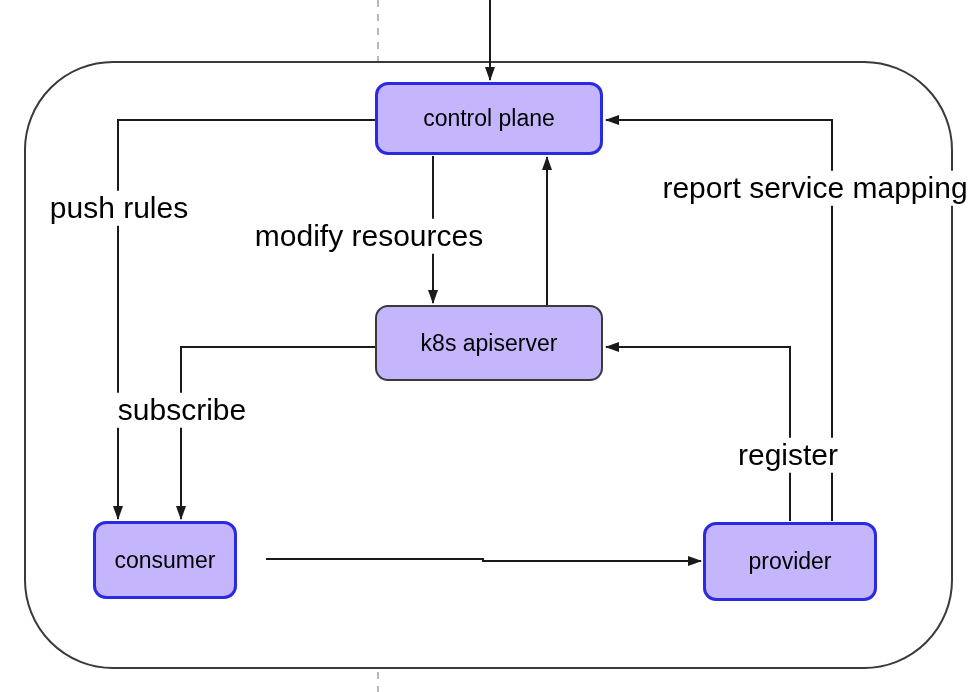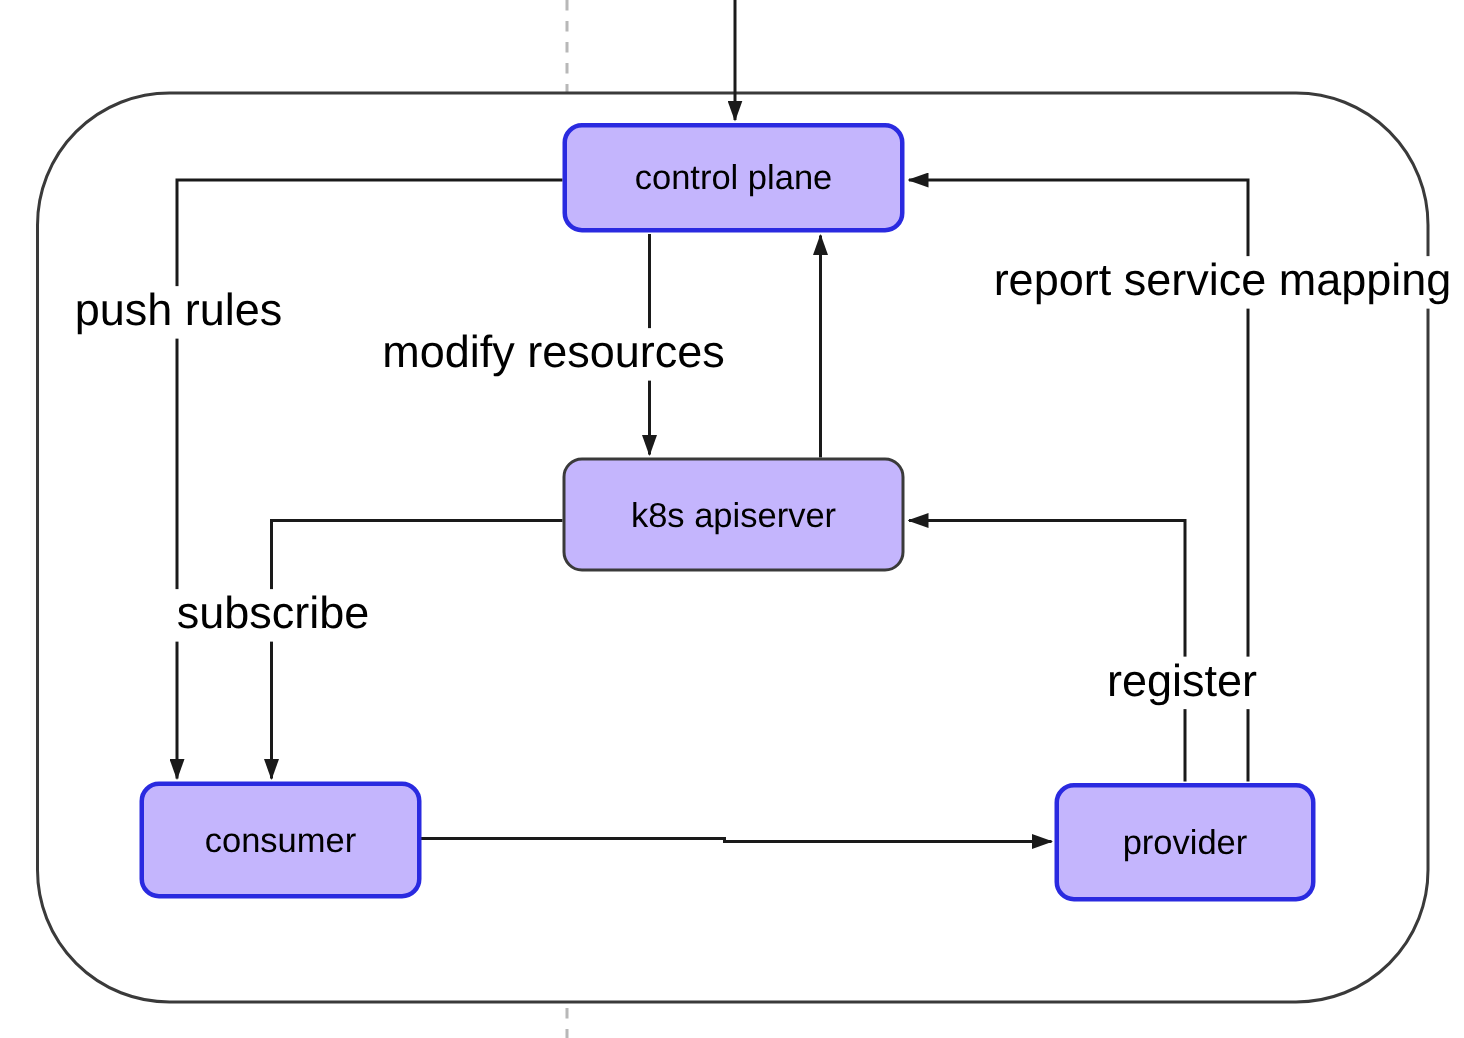--- a/index.html
+++ b/index.html
@@ -82,21 +82,21 @@
   </svg>
 
   <div class="node blue" style="left:375px; top:82px; width:228px; height:73px;">
     <span>control plane</span>
   </div>
 
   <div class="node plain" style="left:375px; top:305px; width:228px; height:76px;justify-content:center;">
     <span>k8s apiserver</span>
   </div>
 
-  <div class="node blue" style="left:93px; top:521px; width:188px; height:78px;">
+  <div class="node blue" style="left:93px; top:521px; width:144px; height:78px;">
     <span>consumer</span>
   </div>
 
   <div class="node blue" style="left:703px; top:522px; width:174px; height:79px;">
     <span>provider</span>
   </div>
 
   <div class="edge-label" style="left:119px; top:208px;">push rules</div>
 
   <div class="edge-label" style="left:369px; top:236px;">modify resources</div>

